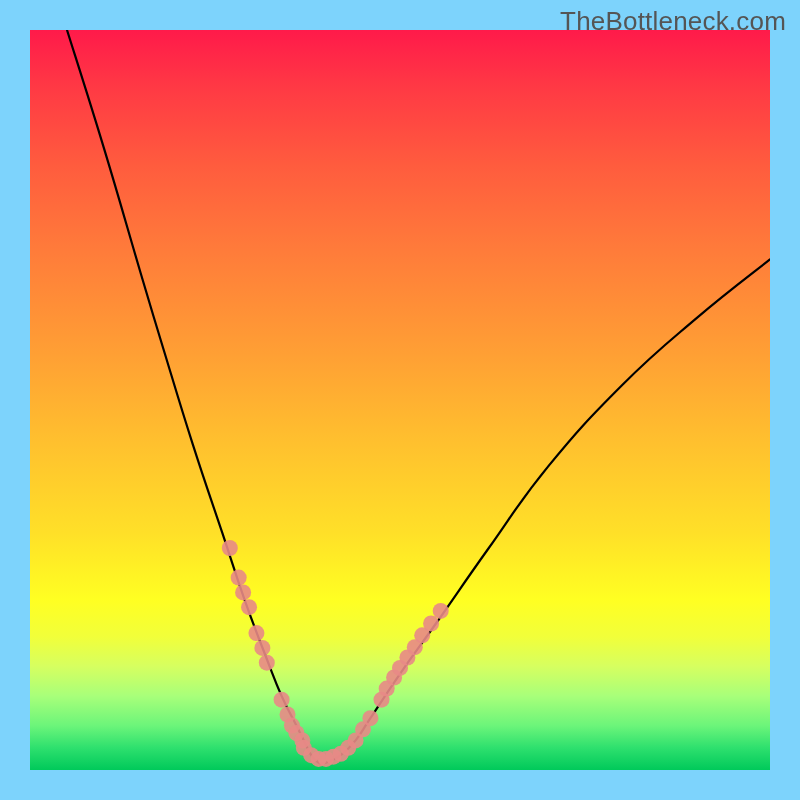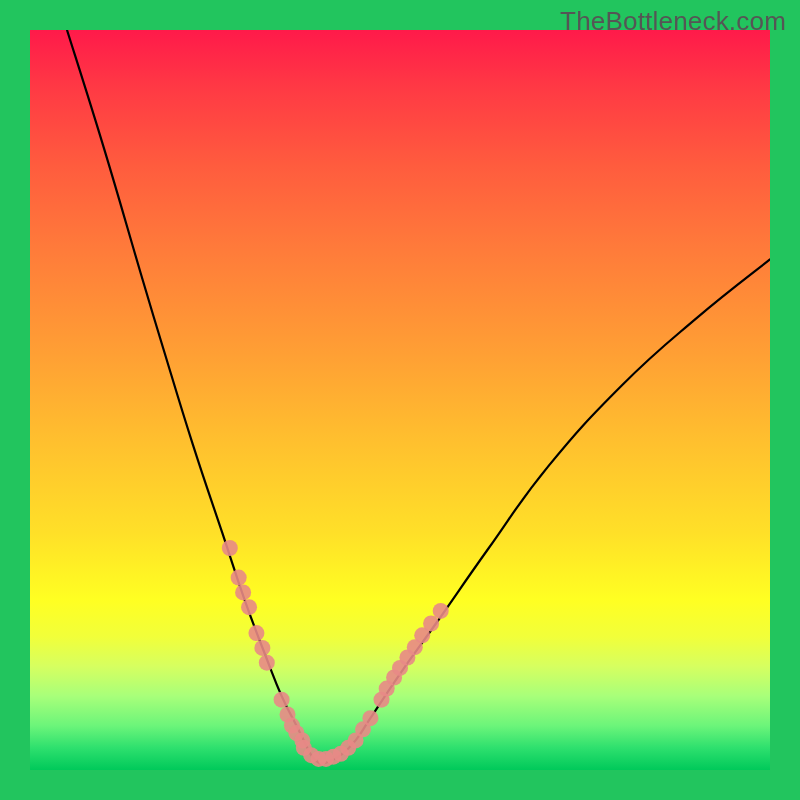--- a/index.html
+++ b/index.html
@@ -7,21 +7,21 @@
     padding: 0;
     width: 800px;
     height: 800px;
     background: #000;
     font-family: Arial, Helvetica, sans-serif;
   }
   .container {
     position: relative;
     width: 800px;
     height: 800px;
-    background: #22c55e;
+    background: #7dd3fc;
   }
   .watermark {
     position: absolute;
     top: 6px;
     right: 14px;
     color: #555;
     font-size: 26px;
     font-weight: 500;
     letter-spacing: 0.2px;
     z-index: 3;

